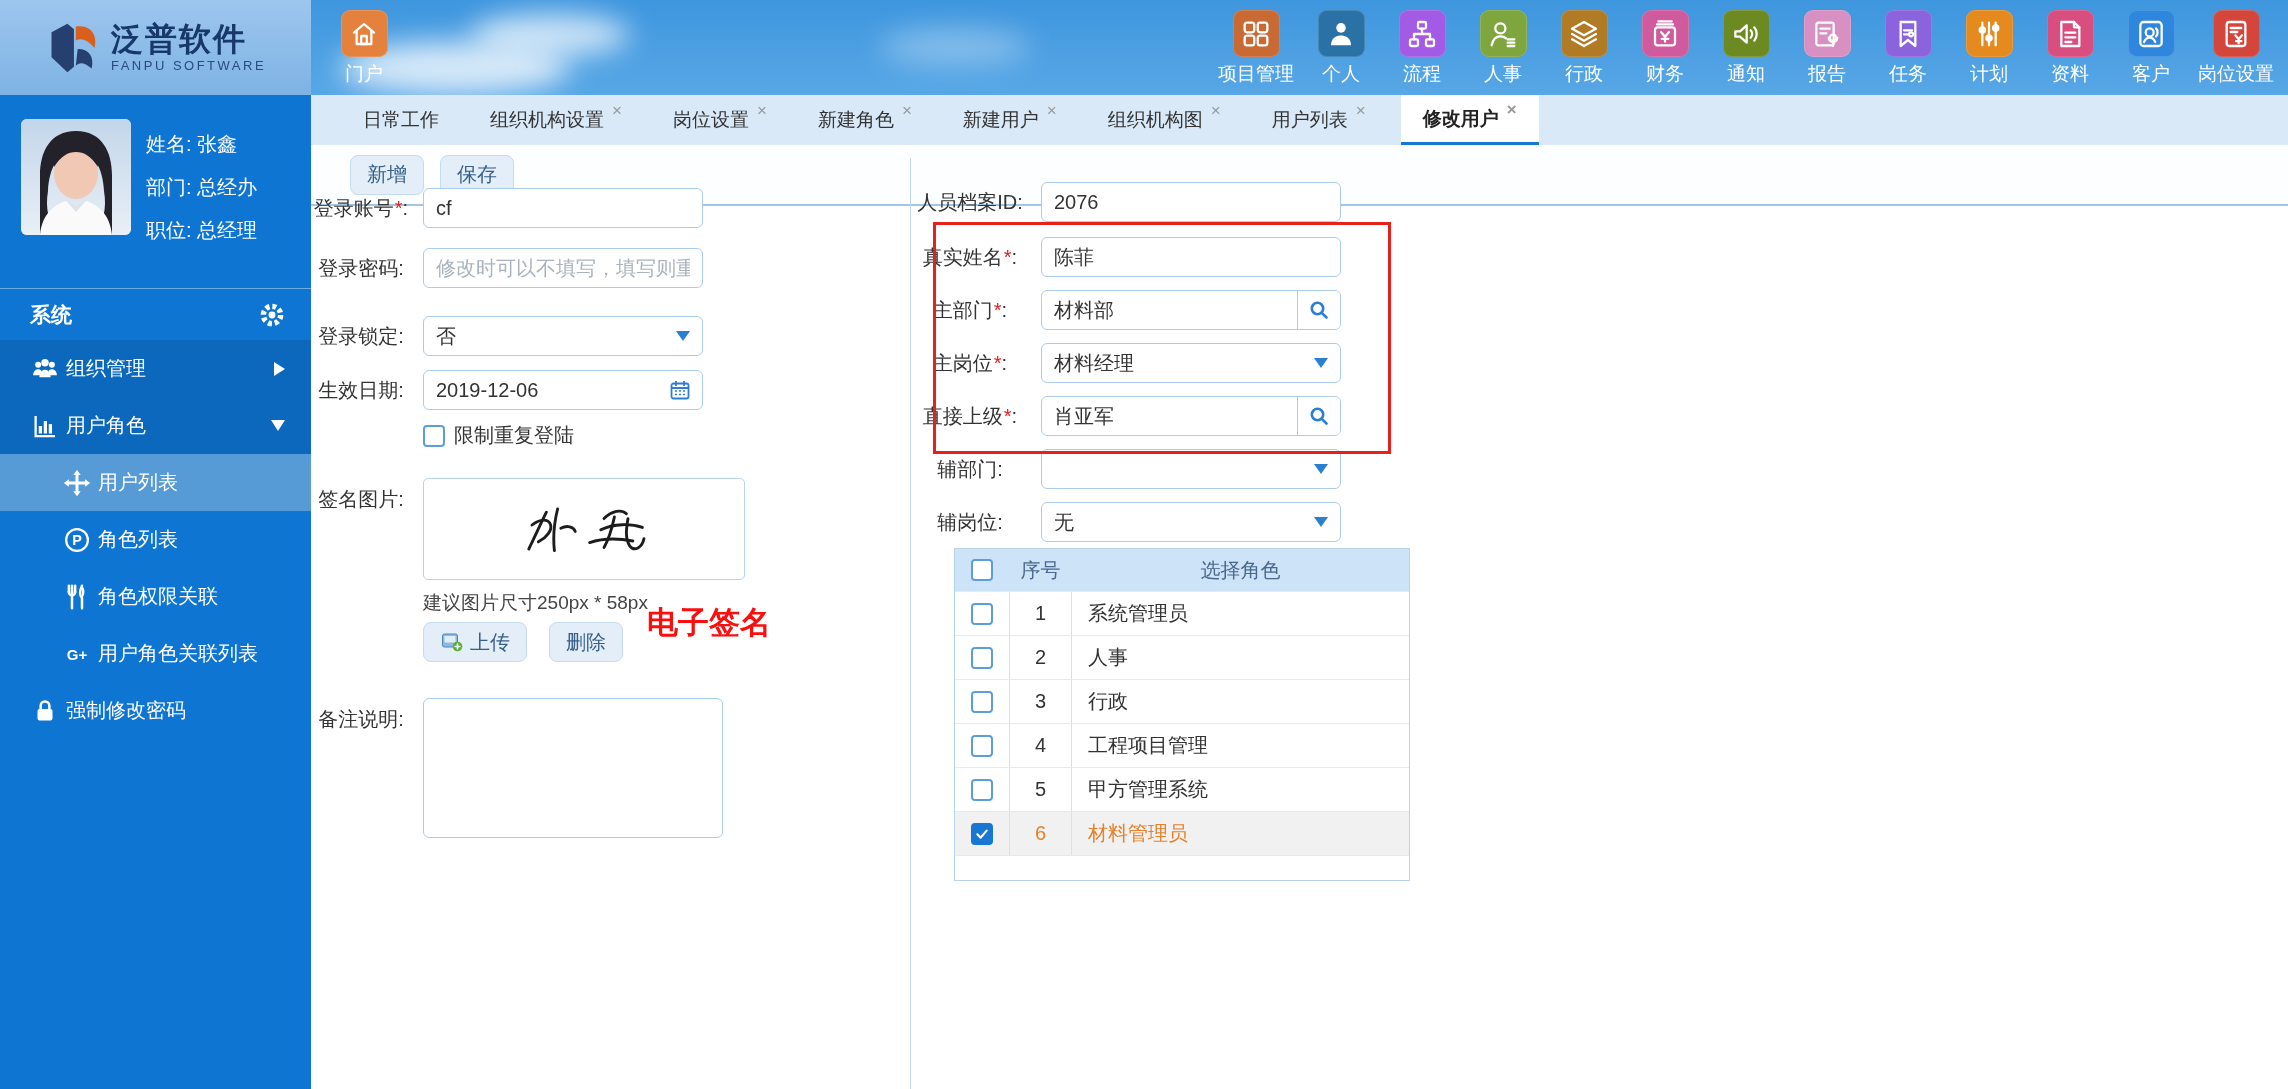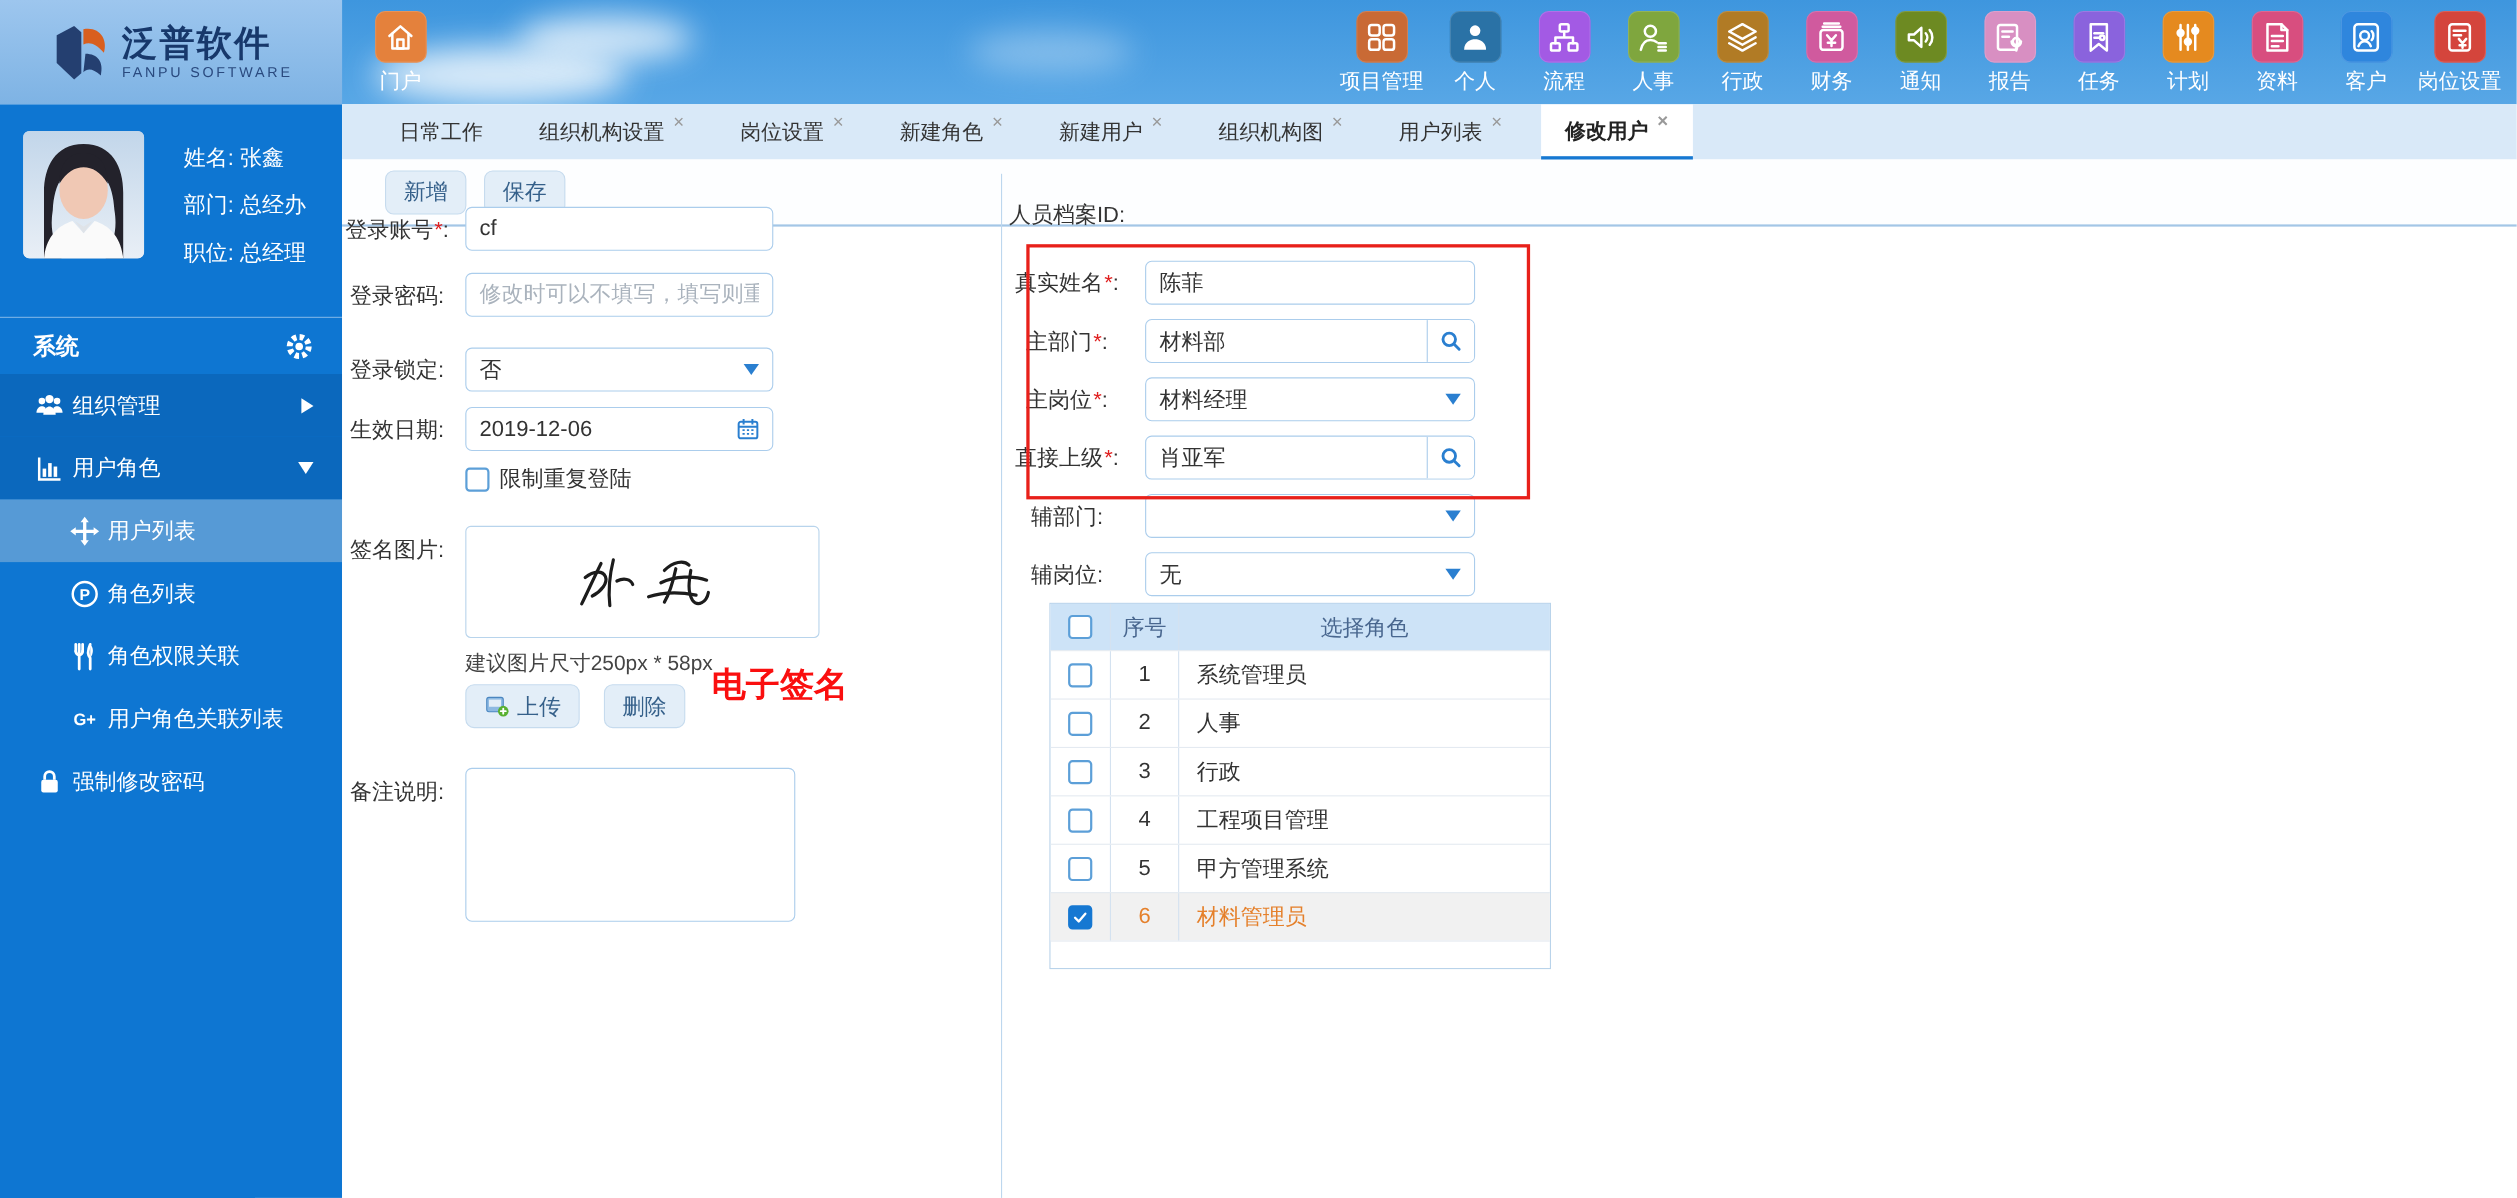--- a/index.html
+++ b/index.html
@@ -23,21 +23,21 @@
   .logo-en{font-size:13px;color:#2a4a7f;letter-spacing:2.5px;margin-top:2px;}
   .nav-portal{position:absolute;left:330px;top:10px;z-index:3;}
   .nav-items{position:absolute;right:14px;top:10px;display:flex;gap:13px;z-index:3;}
   .nav-item{display:flex;flex-direction:column;align-items:center;min-width:68px;cursor:pointer;}
   .nav-ico{width:47px;height:47px;border-radius:9px;display:flex;align-items:center;justify-content:center;
     box-shadow:inset 0 0 0 1px rgba(255,255,255,.15);}
   .nav-ico svg{width:32px;height:32px;}
   .nav-label{margin-top:4px;font-size:19px;color:#fff;white-space:nowrap;}
   
   .sidebar{position:absolute;left:0;top:95px;width:311px;bottom:0;background:#0e76d2;color:#fff;}
-  .profile{display:flex;padding:24px 0 0 21px;gap:21px;}
+  .profile{display:flex;padding:24px 0 0 21px;}
   .photo{width:110px;height:116px;border-radius:6px;overflow:hidden;flex:none;background:#c9d9ea;}
   .photo svg{display:block;}
   .pinfo{margin-left:15px;padding-top:4px;font-size:20px;line-height:43px;white-space:nowrap;}
   .section-row{margin-top:36px;height:51px;border-top:1px solid rgba(255,255,255,.4);
     display:flex;align-items:center;padding:0 26px 0 30px;font-weight:bold;font-size:21px;}
   .gear{margin-left:auto;width:26px;height:26px;}
   .menu-row{height:57px;display:flex;align-items:center;font-size:20px;cursor:pointer;}
   .menu-row.group,.menu-row.item{background:#0b68bd;}
   .menu-row.item{background:transparent;}
   .menu-row.sub{background:transparent;}
@@ -501,20 +501,21 @@
       <div class="fr top-align" style="top:540px">
         <span class="flabel"><span>备注说明</span></span>
         <textarea class="ctrl" style="width: 300px;"></textarea>
       </div>
     </div>
 
     <div class="col-right">
       <div class="redbox"></div>
       <div class="fr" style="top:24px">
         <span class="flabel"><span>人员档案ID</span></span>
+        <input class="ctrl" value="2076" style="">
       </div>
       <div class="fr" style="top:79px">
         <span class="flabel"><span>真实姓名</span><span class="req">*</span></span>
         <input class="ctrl" value="陈菲" style="">
       </div>
       <div class="fr" style="top:132px">
         <span class="flabel"><span>主部门</span><span class="req">*</span></span>
         <div class="ctrl sfield">
           <input class="sinput" value="材料部" style="">
           <span class="sbtn">

